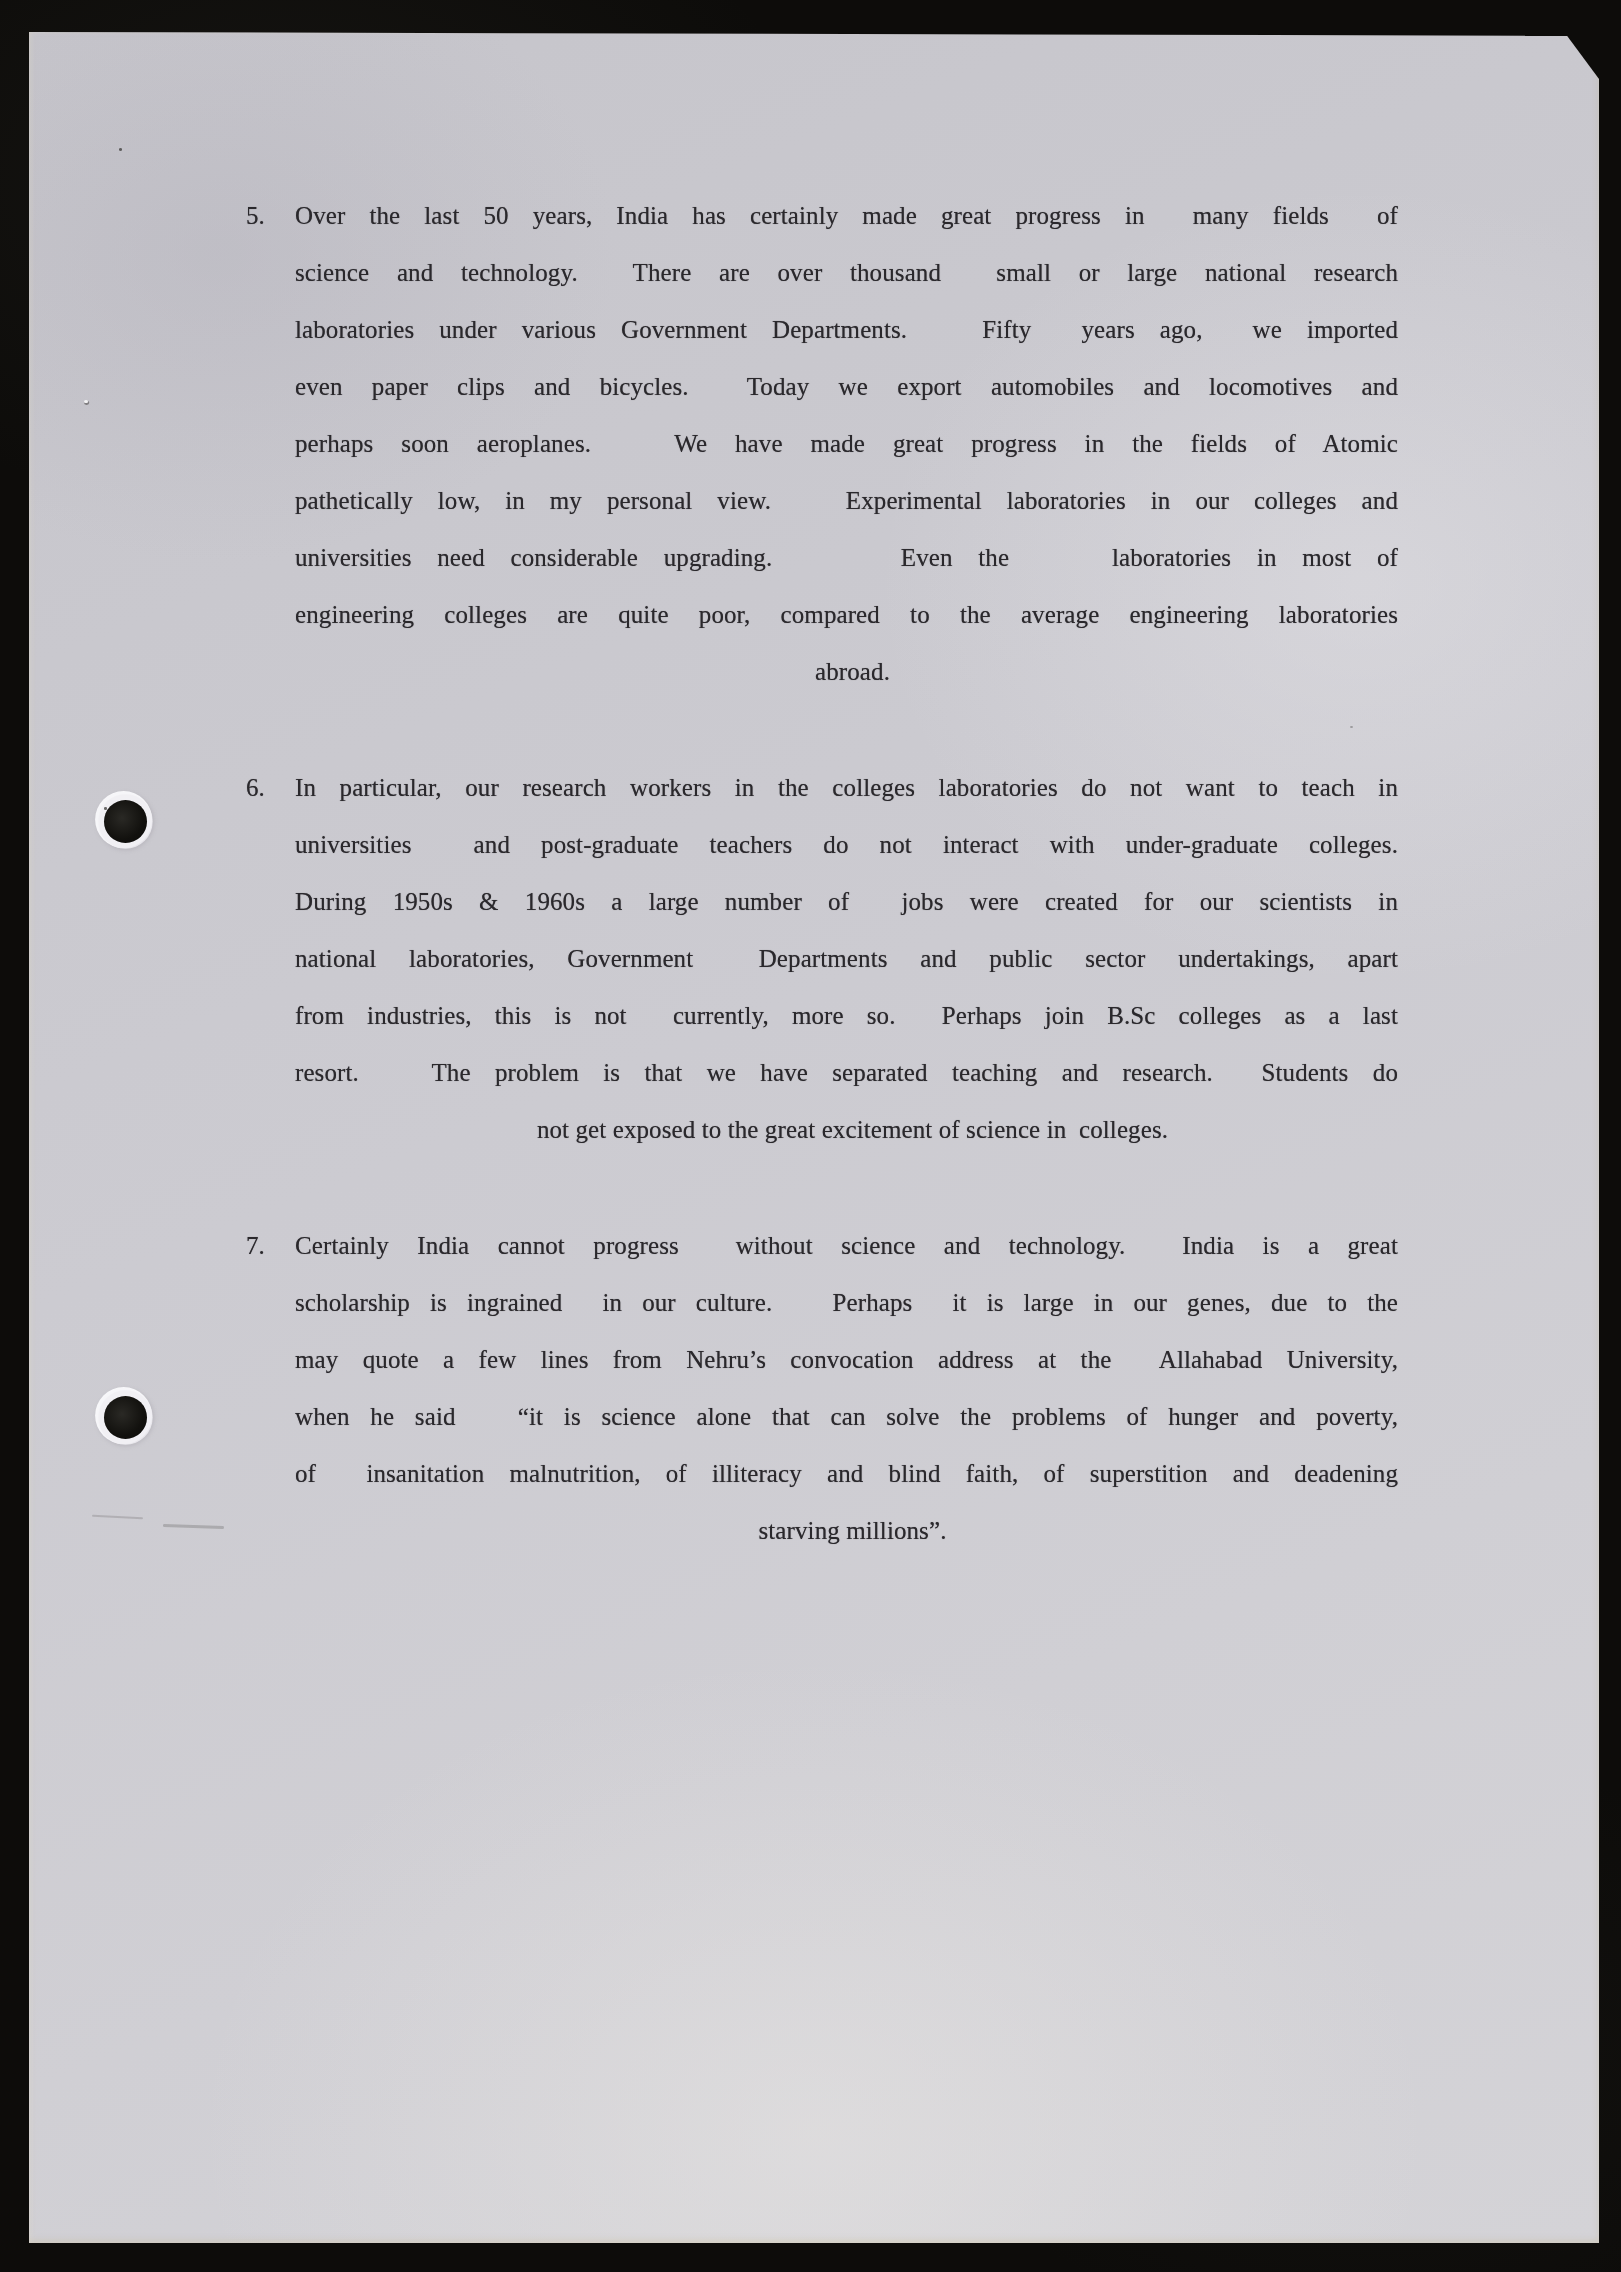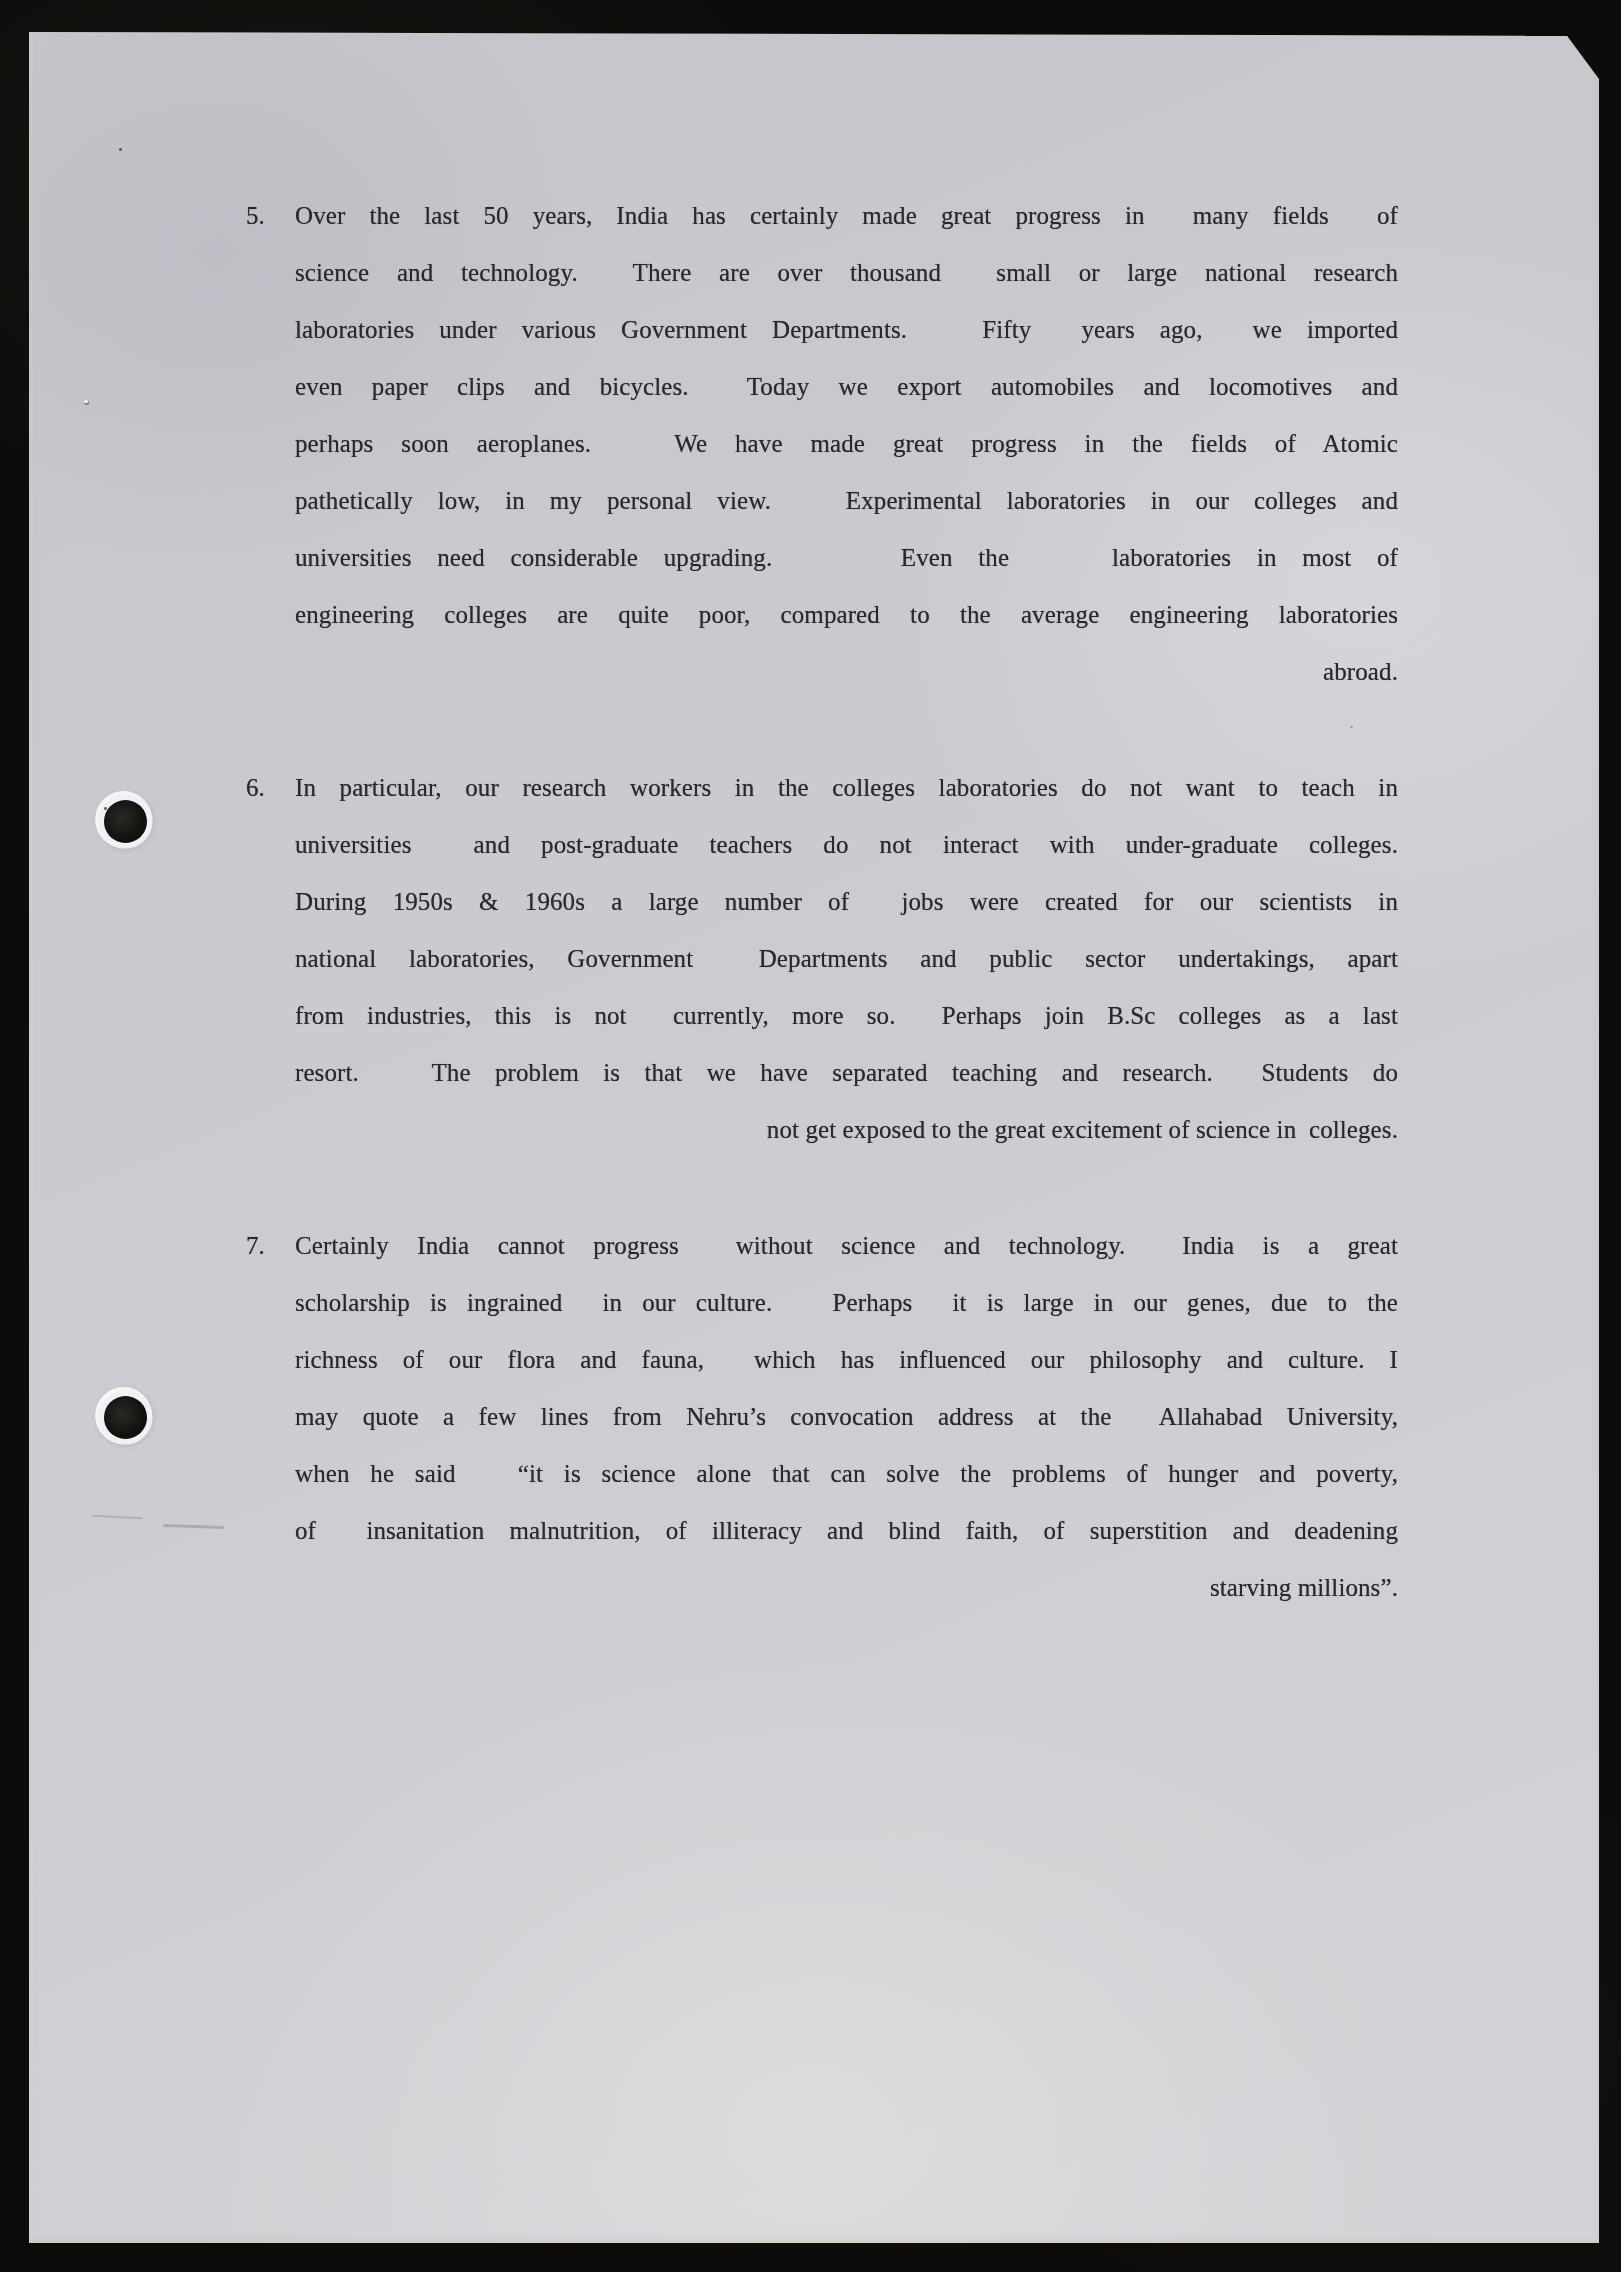--- a/index.html
+++ b/index.html
@@ -66,21 +66,21 @@
     white-space: pre;
   }
 
   .line {
     height: 57px;
     line-height: 57px;
     white-space: pre-wrap;
     text-align: justify;
     text-align-last: justify;
   }
-  .line.last { text-align: right; text-align-last: auto; margin-left: 12px; }
+  .line.last { text-align: center; text-align-last: auto; margin-left: 12px; }
 
   .pencil-mark {
     position: absolute;
     background: rgba(70,68,66,0.38);
     border-radius: 1.3px;
   }
   .mark-1 { left: 63px; top: 1484px; width: 51px; height: 1.9px; transform: rotate(3deg); opacity: 0.55; }
   .mark-2 { left: 134px; top: 1493px; width: 61px; height: 2.5px; transform: rotate(2deg); opacity: 0.65; }
 
   .speck {
@@ -132,21 +132,20 @@
         <div class="line">national laboratories, Government  Departments and public sector undertakings, apart</div>
         <div class="line">from industries, this is not  currently, more so.  Perhaps join B.Sc colleges as a last</div>
         <div class="line">resort.   The problem is that we have separated teaching and research.  Students do</div>
         <div class="line last">not get exposed to the great excitement of science in  colleges.</div>
       </section>
 
       <section class="para">
         <div class="num">7.</div>
         <div class="line">Certainly India cannot progress  without science and technology.  India is a great</div>
         <div class="line">scholarship is ingrained  in our culture.   Perhaps  it is large in our genes, due to the</div>
-        <div class="line">richness of our flora and fauna,  which has influenced our philosophy and culture. I</div>
         <div class="line">may quote a few lines from Nehru’s convocation address at the  Allahabad University,</div>
         <div class="line">when he said   “it is science alone that can solve the problems of hunger and poverty,</div>
         <div class="line">of  insanitation malnutrition, of illiteracy and blind faith, of superstition and deadening</div>
         <div class="line last">starving millions”.</div>
       </section>
 
     </div>
   </div>
 </div>
 

